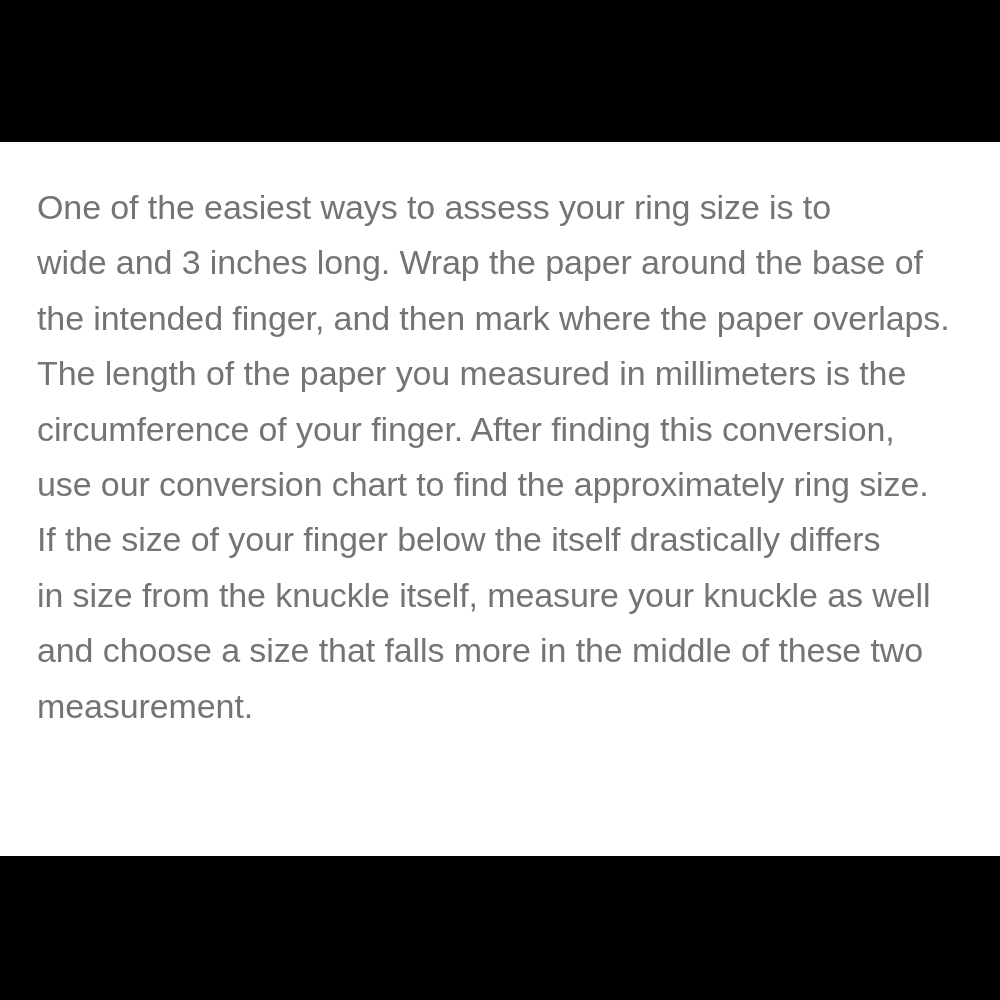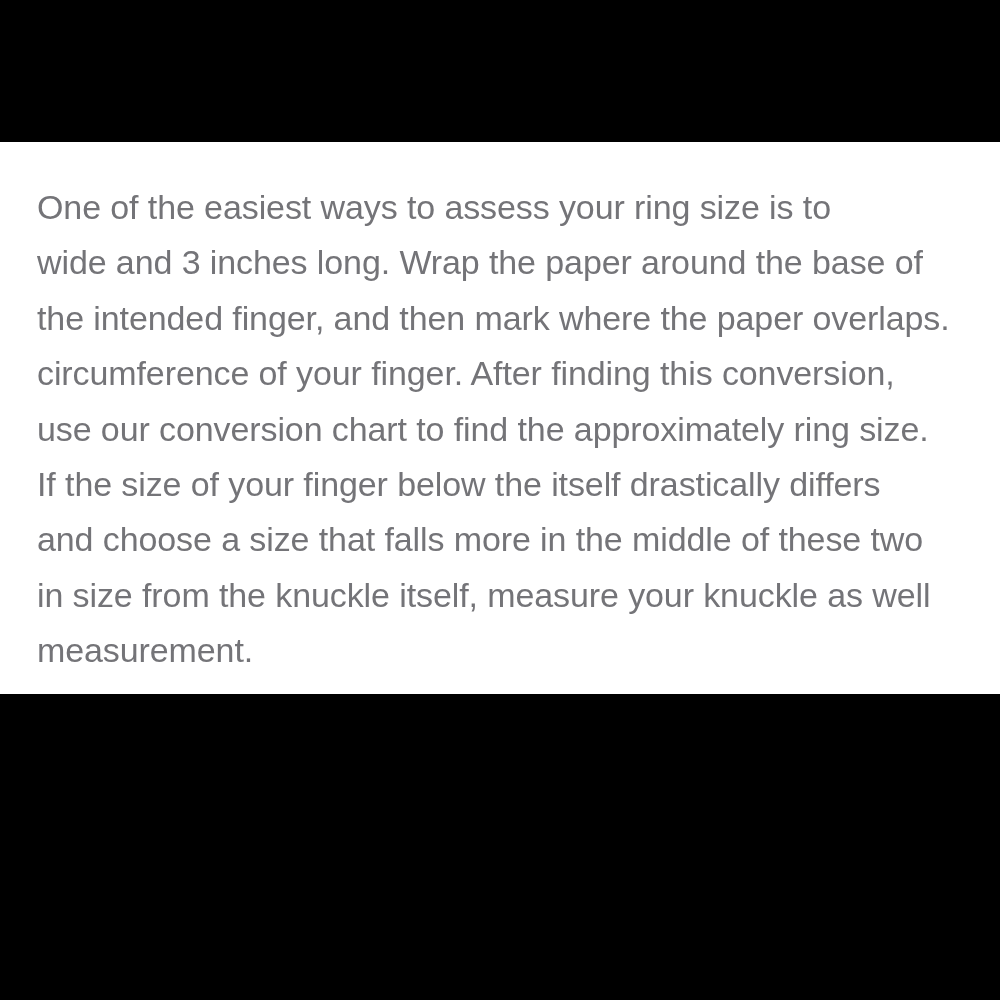--- a/index.html
+++ b/index.html
@@ -22,21 +22,21 @@
     flex-direction: column;
   }
   .letterbox-bar {
     background: var(--bar-color);
     flex: 0 0 auto;
   }
   .letterbox-bar.top { height: 142px; }
   .letterbox-bar.bottom { height: 144px; }
   .content-area {
     background: var(--content-bg);
-    height: 552px;
+    height: 714px;
     flex: 0 0 auto;
     overflow: hidden;
   }
   .body-paragraph {
     margin-top: 38px;
     padding-left: 37px;
     padding-right: 4px;
     color: var(--text-color);
     font-size: 34px;
     font-weight: 400;
@@ -50,22 +50,23 @@
 </head>
 <body>
 
 <div class="page">
   <div class="letterbox-bar top"></div>
   <div class="content-area">
     <div class="body-paragraph">
         <div class="line">One of the easiest ways to assess your ring size is to</div>
         <div class="line">wide and 3 inches long. Wrap the paper around the base of</div>
         <div class="line">the intended finger, and then mark where the paper overlaps.</div>
+        <div class="line">The length of the paper you measured in millimeters is the</div>
         <div class="line">circumference of your finger. After finding this conversion,</div>
         <div class="line">use our conversion chart to find the approximately ring size.</div>
         <div class="line">If the size of your finger below the itself drastically differs</div>
+        <div class="line">in size from the knuckle itself, measure your knuckle as well</div>
         <div class="line">and choose a size that falls more in the middle of these two</div>
-        <div class="line">in size from the knuckle itself, measure your knuckle as well</div>
         <div class="line">measurement.</div>
       </div>
   </div>
   <div class="letterbox-bar bottom"></div>
 </div>
 
 </body></html>

